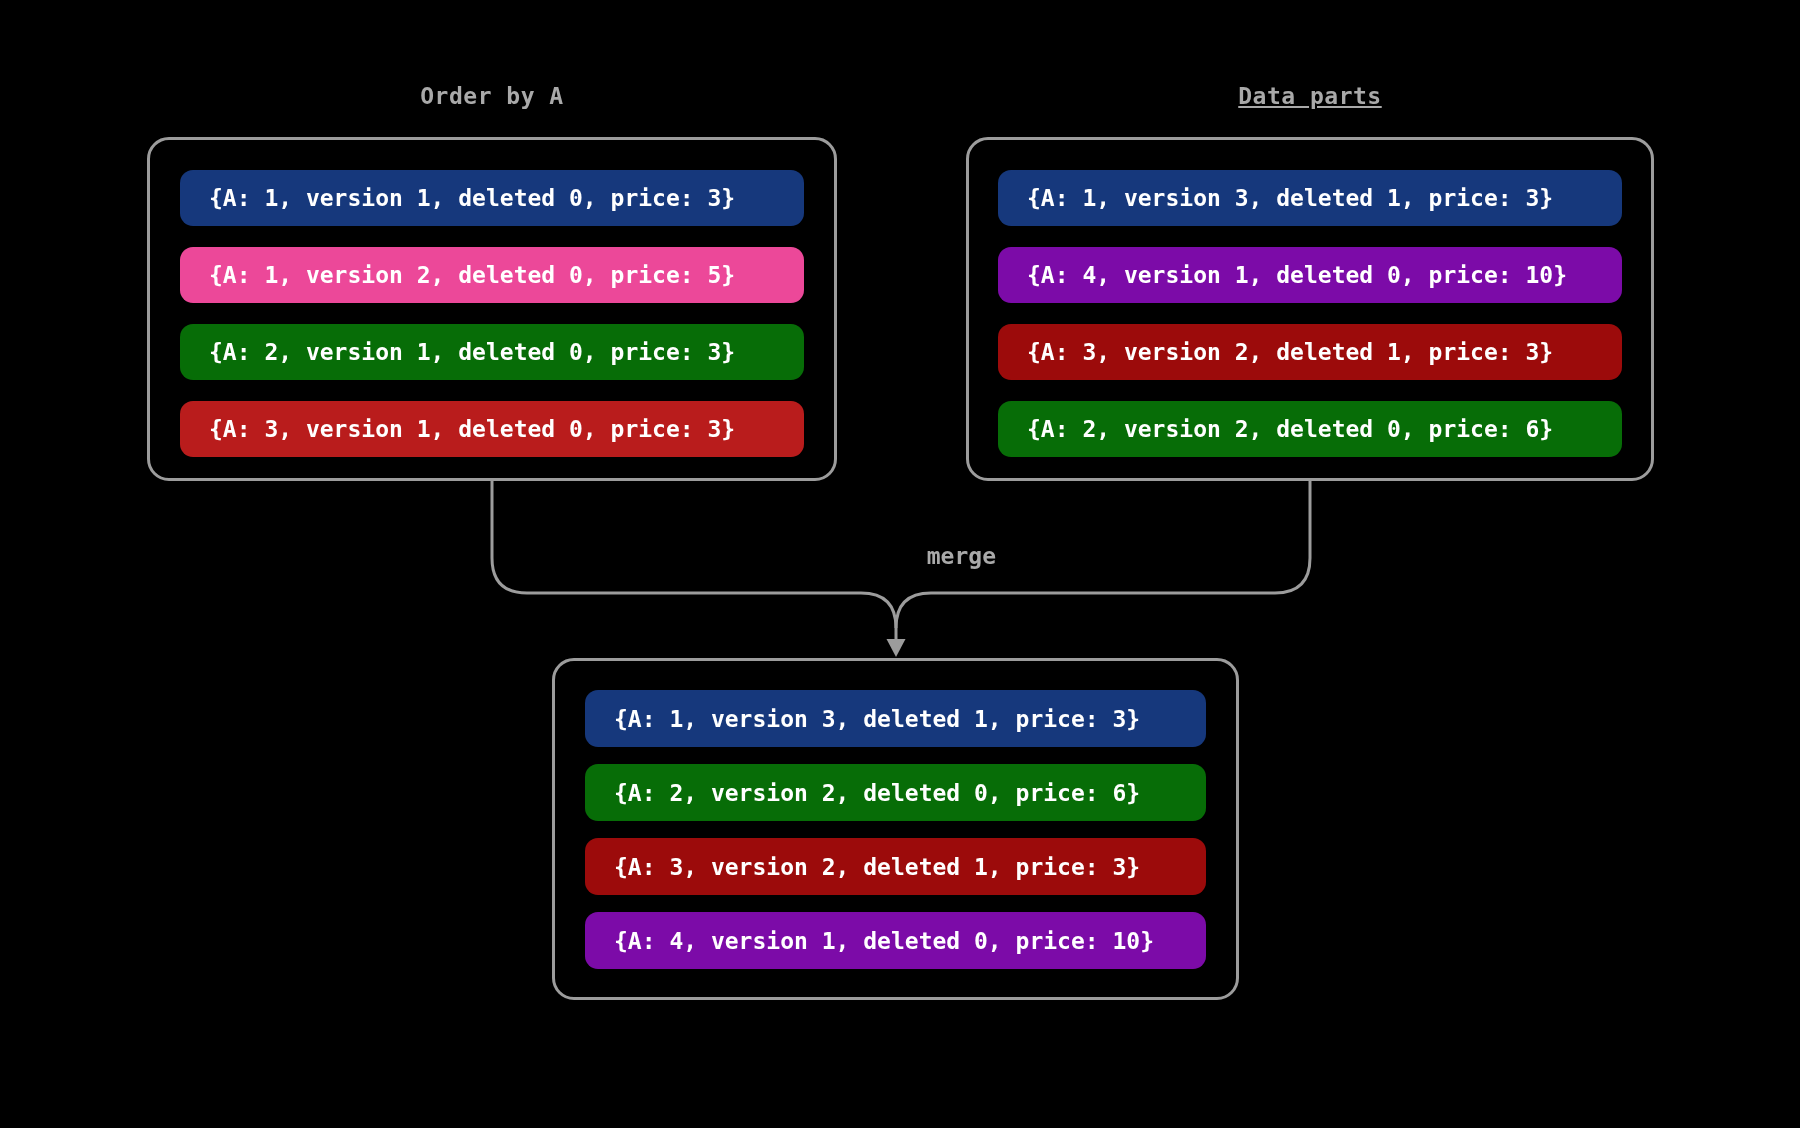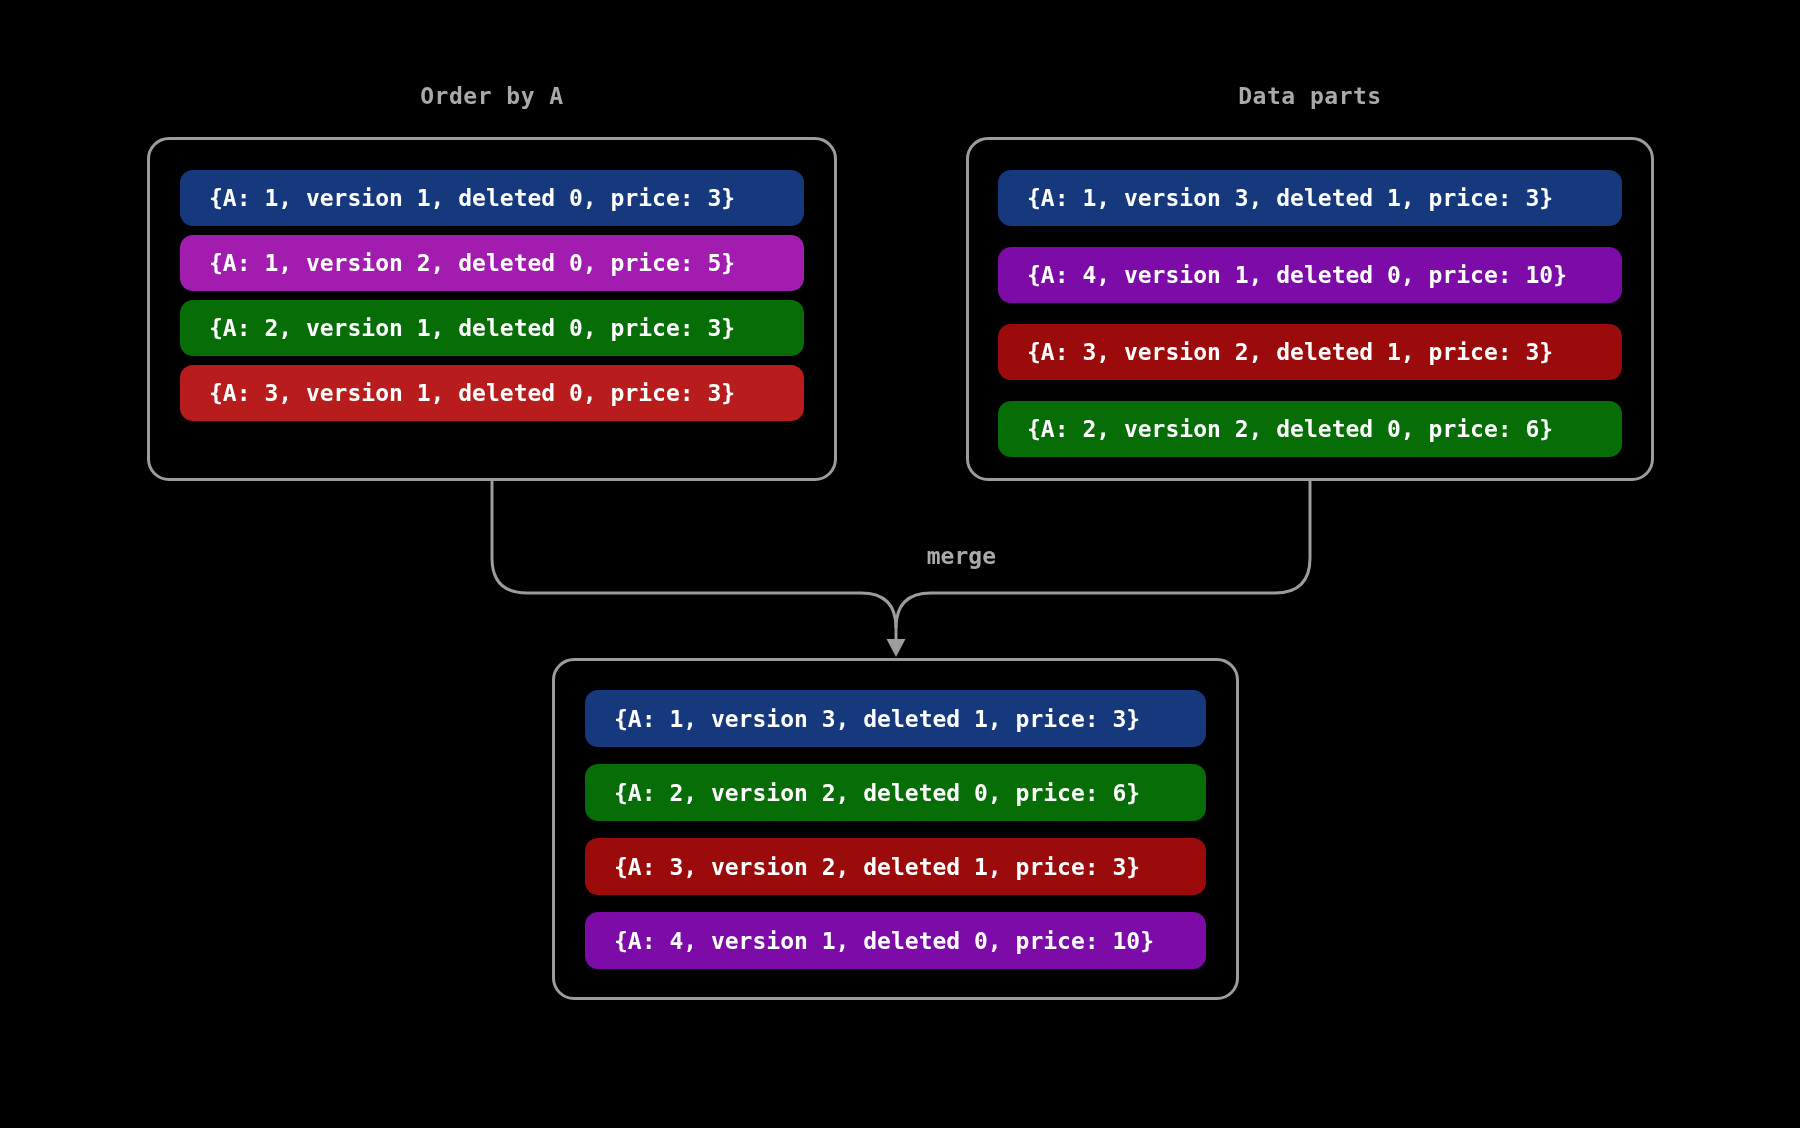--- a/index.html
+++ b/index.html
@@ -19,26 +19,26 @@
     width:1800px;height:1128px;overflow:hidden;position:relative;
     font-family:"DejaVu Sans Mono","Liberation Mono",monospace;
   }
   .canvas{position:absolute;left:0;top:0;width:1800px;height:1128px;background:var(--background);}
   .box-title{
     position:absolute;top:82px;height:28px;line-height:28px;
     text-align:center;font-size:23px;font-weight:700;color:var(--title-text);
     letter-spacing:0.5px;
   }
   #title-left{left:147px;width:690px;}
-  #title-right{left:966px;width:688px;}
+  #title-right{left:966px;width:688px;text-decoration:underline;}
   .group-box{
     position:absolute;border:3px solid var(--border);border-radius:22px;
     background:transparent;display:flex;flex-direction:column;
   }
-  #box-left{left:147px;top:137px;width:690px;height:344px;padding:30px 30px 0 30px;gap:9px;}
+  #box-left{left:147px;top:137px;width:690px;height:344px;padding:30px 30px 0 30px;gap:21px;}
   #box-right{left:966px;top:137px;width:688px;height:344px;padding:30px 29px 0 29px;gap:21px;}
   #box-merged{left:552px;top:658px;width:687px;height:342px;padding:29px 30px 0 30px;gap:17px;}
   .row{
     height:56px;border-radius:13px;flex:0 0 auto;
     display:flex;align-items:center;padding-left:29px;
     color:var(--row-text);font-size:23px;font-weight:700;white-space:pre;
   }
   #box-merged .row{height:57px;}
   .merge-label{
     position:absolute;left:796px;top:542px;width:200px;height:28px;line-height:28px;
@@ -51,21 +51,21 @@
 </head>
 <body>
 
 <div class="canvas">
 
   <div class="box-title" id="title-left">Order by A</div>
   <div class="box-title" id="title-right">Data parts</div>
 
   <div class="group-box" id="box-left">
     <div class="row" style="background: rgb(22, 56, 124);"><span>{A: 1, version 1, deleted 0, price: 3}</span></div>
-    <div class="row" style="background: #a21caf;"><span>{A: 1, version 2, deleted 0, price: 5}</span></div>
+    <div class="row" style="background: #ec4899;"><span>{A: 1, version 2, deleted 0, price: 5}</span></div>
     <div class="row" style="background: rgb(7, 109, 7); text-align: right;"><span>{A: 2, version 1, deleted 0, price: 3}</span></div>
     <div class="row" style="background: #b91c1c;"><span>{A: 3, version 1, deleted 0, price: 3}</span></div>
   </div>
 
   <div class="group-box" id="box-right">
     <div class="row" style="background: rgb(22, 56, 124);"><span>{A: 1, version 3, deleted 1, price: 3}</span></div>
     <div class="row" style="background: rgb(124, 11, 168);"><span>{A: 4, version 1, deleted 0, price: 10}</span></div>
     <div class="row" style="background: rgb(156, 11, 11);"><span>{A: 3, version 2, deleted 1, price: 3}</span></div>
     <div class="row" style="background: rgb(7, 109, 7);"><span>{A: 2, version 2, deleted 0, price: 6}</span></div>
   </div>

